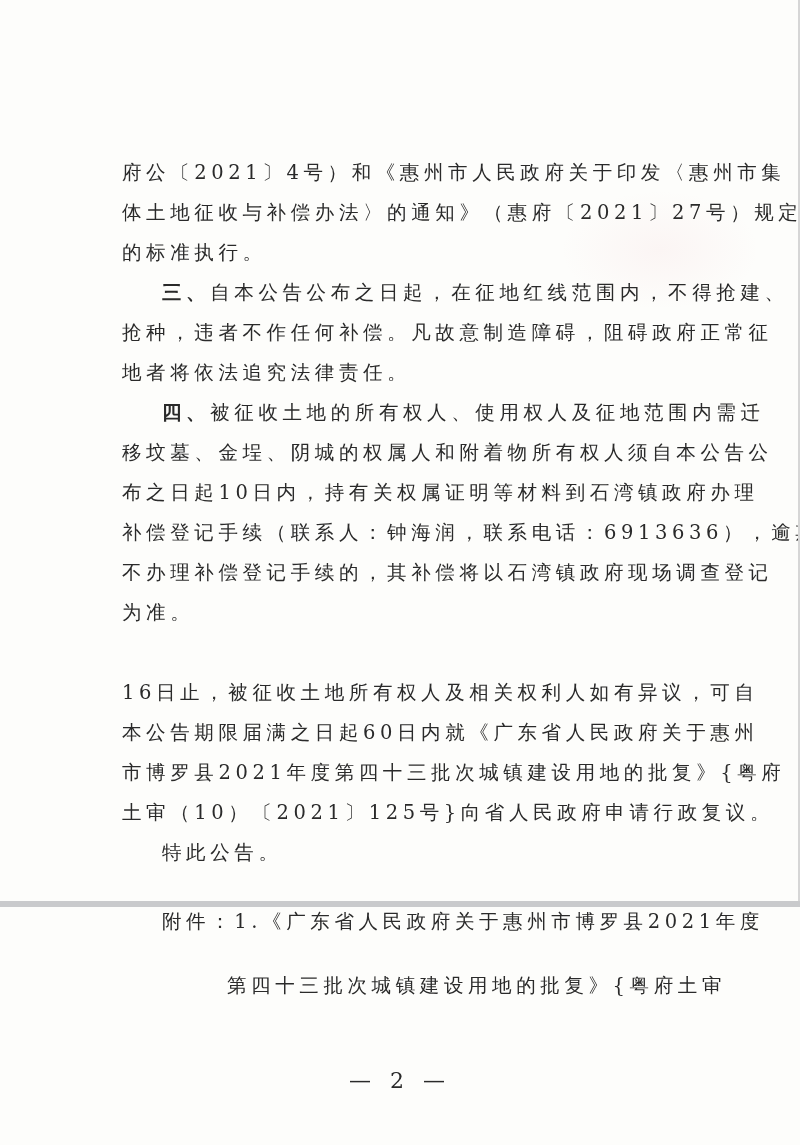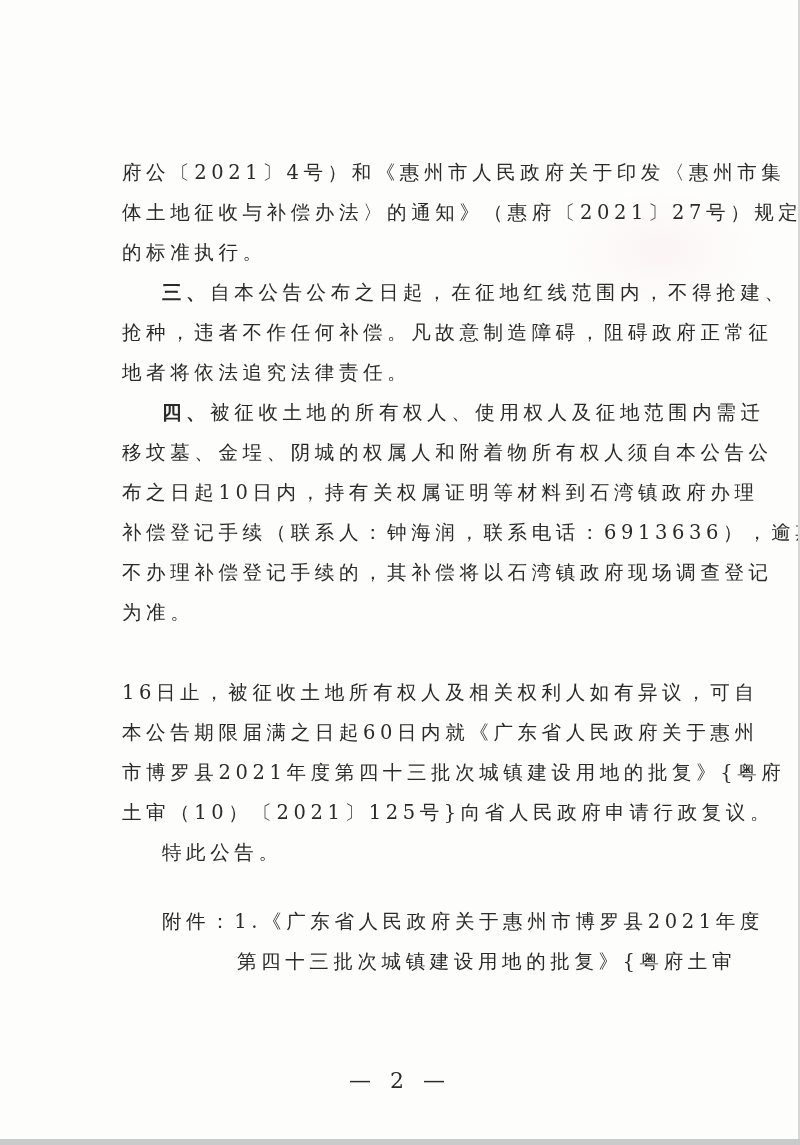--- a/index.html
+++ b/index.html
@@ -1,29 +1,29 @@
 <!DOCTYPE html>
 <html><head>
   <meta charset="utf-8">
   <style>
     html, body { margin: 0; padding: 0; }
     body {
       width: 800px; height: 1145px; background: #fdfdfb; position: relative; overflow: hidden;
       font-family: "DejaVu Serif", "Liberation Serif", serif; color: #2a2a2a;
     }
-    .page { position: absolute; left: 0; top: 0; width: 800px; height: 1145px; }
+    .page { position: absolute; left: 0; top: 0; width: 800px; height: 907px; }
     .bottom-edge { position: absolute; left: 0; right: 0; bottom: 0; height: 6px; background: #c9cacc; }
     .right-edge { position: absolute; top: 0; bottom: 0; right: 0; width: 2px; background: #d6d6d6; }
     .seal { position: absolute; left: 560px; top: 190px; width: 200px; height: 120px;
       background: radial-gradient(ellipse at center, rgba(230,150,160,0.08), rgba(255,255,255,0) 70%); }
     .line { position: absolute; left: 122px; font-size: 19.5px; letter-spacing: 4.6px; white-space: nowrap; line-height: 1; }
     .indent { left: 162px; text-align: center; }
     .bold { font-weight: bold; }
     .footer { position: absolute; left: 0; width: 800px; text-align: center; top: 1068px; font-size: 22px; letter-spacing: 6px; }
-    .attach2 { left: 237px; }
+    .attach2 { left: 227px; margin-top: 24px; }
   </style>
 </head>
 <body>
 
 <div class="page">
   <div class="seal"></div>
 
   <div class="line" style="top:163px">府公〔2021〕4号）和《惠州市人民政府关于印发〈惠州市集</div>
   <div class="line" style="top:203px">体土地征收与补偿办法〉的通知》（惠府〔2021〕27号）规定</div>
   <div class="line" style="top:243px">的标准执行。</div>

